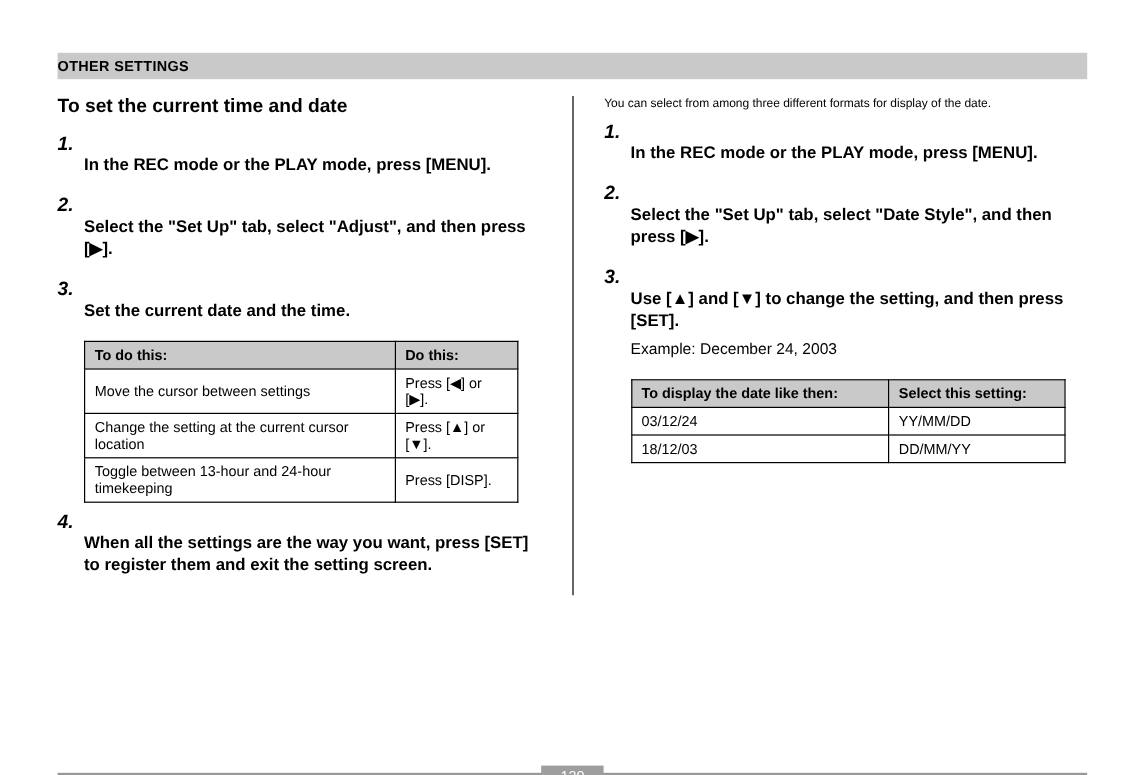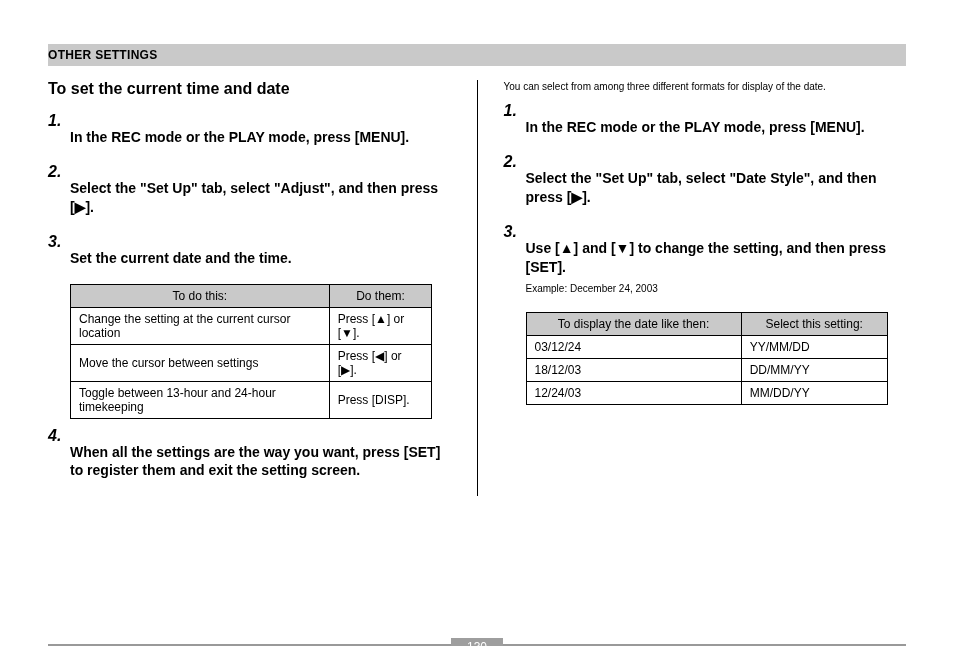--- a/index.html
+++ b/index.html
@@ -71,42 +71,41 @@
     line-height: 1.15;
   }
   .step-body {
     font-size: 14px;
     font-weight: bold;
     line-height: 1.35;
     flex: 1;
     margin-top: 16px;
   }
   .step-note {
-    font-size: 10px;
+    font-size: 13px;
     font-weight: normal;
     margin-top: 6px;
   }
   table.instr {
     border-collapse: collapse;
     width: 90%;
     margin: 2px 0 8px 22px;
     font-size: 12px;
     font-weight: normal;
   }
   table.instr th,
   table.instr td {
     border: 1px solid #000;
     padding: 4px 8px;
     text-align: left;
     vertical-align: middle;
   }
   table.instr th {
     background: var(--header-grey);
-    font-weight: normal;
-    text-align: center;
+    font-weight: bold;
   }
   
   .footer-line {
     position: absolute;
     left: var(--margin-lr);
     right: var(--margin-lr);
     bottom: 44px;
     height: 2px;
     background: #999;
   }
@@ -146,31 +145,31 @@
         <li>
           <span class="step-num">3.</span>
           <span class="step-body">Set the current date and the time.</span>
         </li>
       </ol>
 
       <table class="instr">
         <thead>
           <tr>
             <th>To do this:</th>
-            <th>Do them:</th>
+            <th>Do this:</th>
           </tr>
         </thead>
         <tbody>
           <tr>
+            <td>Move the cursor between settings</td>
+            <td>Press [◀] or [▶].</td>
+          </tr>
+          <tr>
             <td>Change the setting at the current cursor location</td>
             <td>Press [▲] or [▼].</td>
-          </tr>
-          <tr>
-            <td>Move the cursor between settings</td>
-            <td>Press [◀] or [▶].</td>
           </tr>
           <tr>
             <td>Toggle between 13-hour and 24-hour timekeeping</td>
             <td>Press [DISP].</td>
           </tr>
         </tbody>
       </table>
 
       <ol class="steps">
         <li>
@@ -213,24 +212,20 @@
         </thead>
         <tbody>
           <tr>
             <td>03/12/24</td>
             <td>YY/MM/DD</td>
           </tr>
           <tr>
             <td>18/12/03</td>
             <td>DD/MM/YY</td>
           </tr>
-          <tr>
-            <td>12/24/03</td>
-            <td>MM/DD/YY</td>
-          </tr>
         </tbody>
       </table>
     </div>
 
   </div>
 
   <div class="footer-line"></div>
   <div class="page-number">130</div>
 
 </div>

